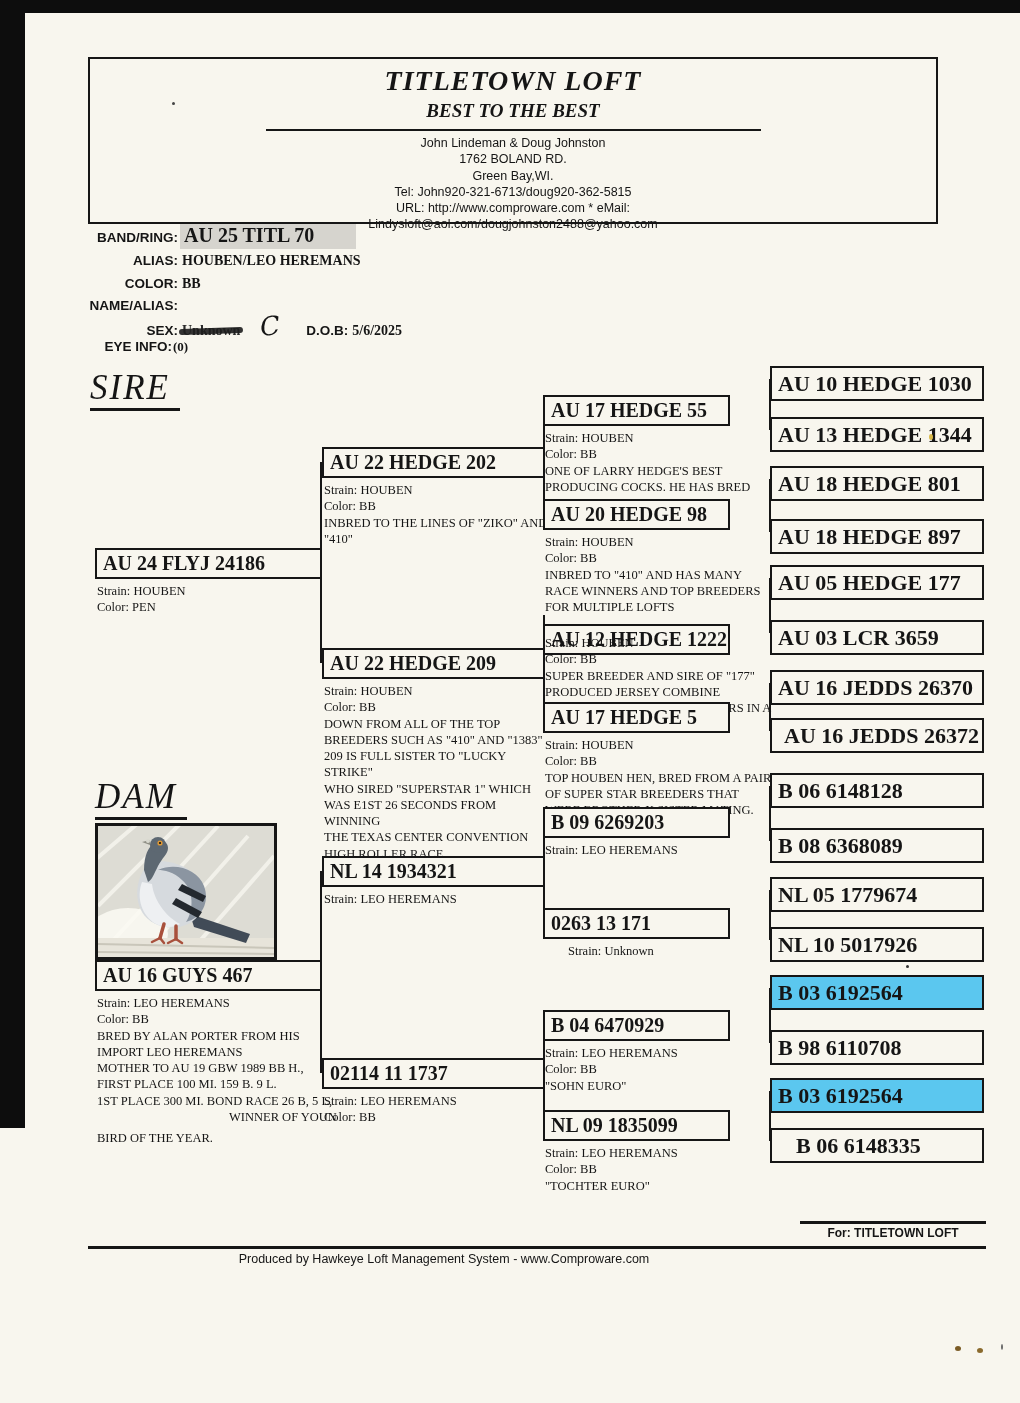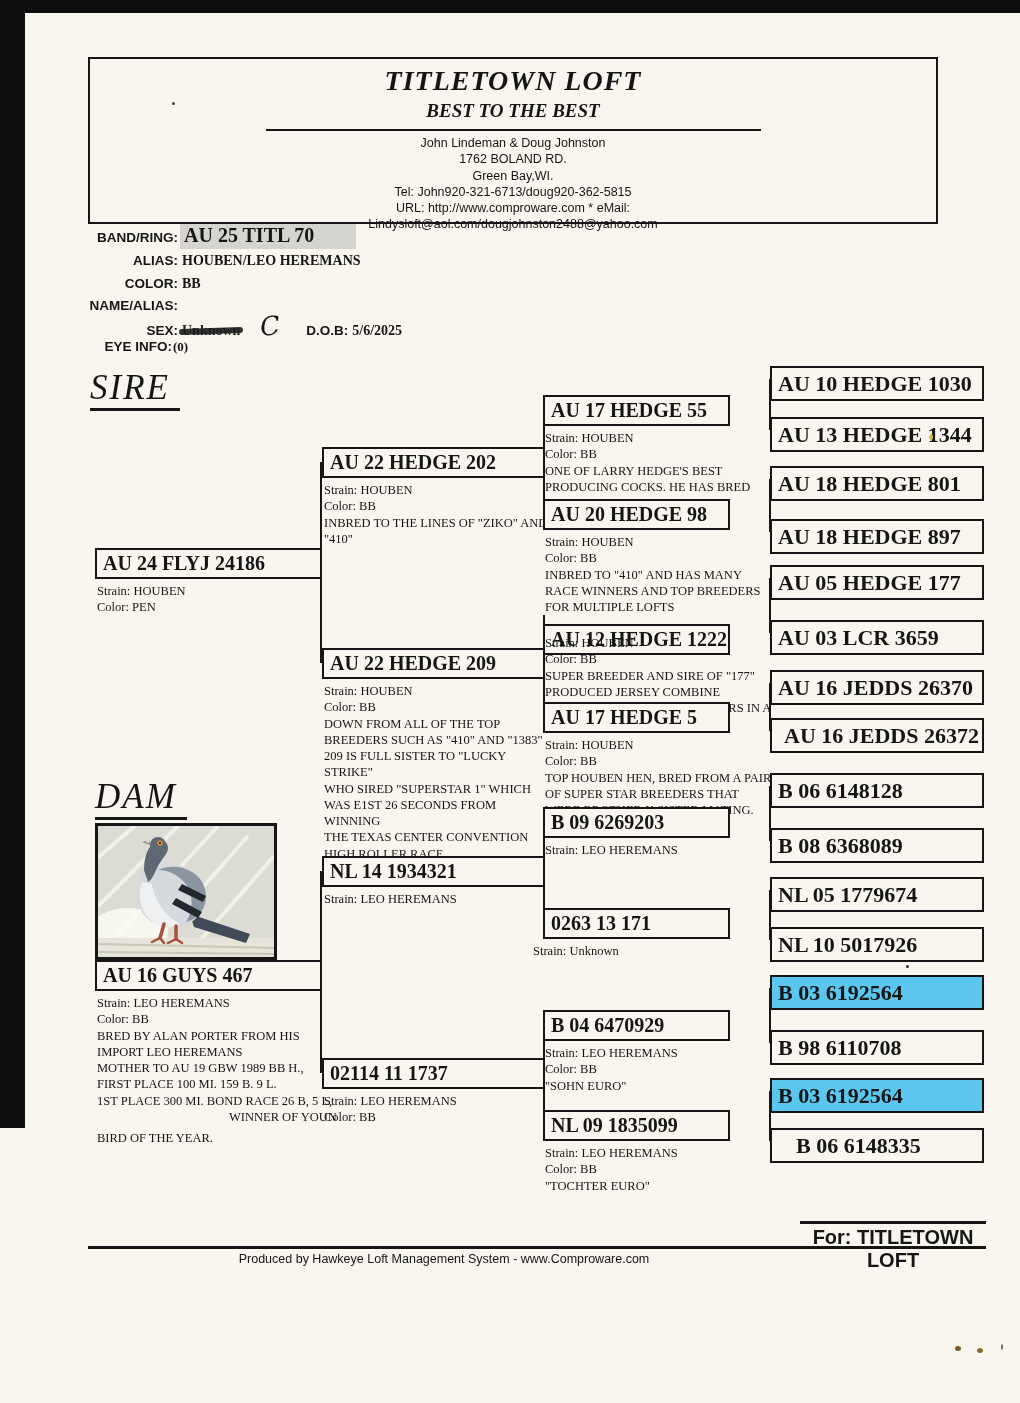--- a/index.html
+++ b/index.html
@@ -55,21 +55,21 @@
   
   .vline { position:absolute; width:2px; background:#161616; }
 
   
   .photo { position:absolute; left:95px; top:823px; width:176px; height:131px;
            border:3px solid #161616; }
 
   
   .for-rule { position:absolute; left:800px; top:1221px; width:186px; height:3px; background:#161616; }
   .for-text { position:absolute; left:800px; top:1226px; width:186px; text-align:center;
-              font-weight:bold; font-size:20px; }
+              font-weight:bold; font-size:12px; }
   .footer-rule { position:absolute; left:88px; top:1246px; width:898px; height:3px; background:#161616; }
   .produced { position:absolute; left:88px; top:1252px; width:712px; text-align:center; font-size:12.5px; }
 
   
   .speck { position:absolute; border-radius:50%; }
 </style>
 </head>
 <body>
 
 <div class="page">
@@ -248,21 +248,21 @@
 WERE BROTHER X SISTER MATING.</div>
 
   <div class="pname g123 g3" style="left:543px; top:807px;">
     <span>B 09  6269203</span>
   </div>
   <div class="pdetails" style="left:545px; top:842px;">Strain: LEO HEREMANS</div>
 
   <div class="pname g123 g3" style="left:543px; top:908px;">
     <span>0263 13  171</span>
   </div>
-  <div class="pdetails" style="left:533px; top:943px;">Strain: Unknown</div>
+  <div class="pdetails" style="left:568px; top:943px;">Strain: Unknown</div>
 
   <div class="pname g123 g3" style="left:543px; top:1010px;">
     <span>B 04  6470929</span>
   </div>
   <div class="pdetails" style="left:545px; top:1045px;">Strain: LEO HEREMANS
 Color: BB
 "SOHN EURO"</div>
 
   <div class="pname g123 g3" style="left:543px; top:1110px;">
     <span>NL 09  1835099</span>

